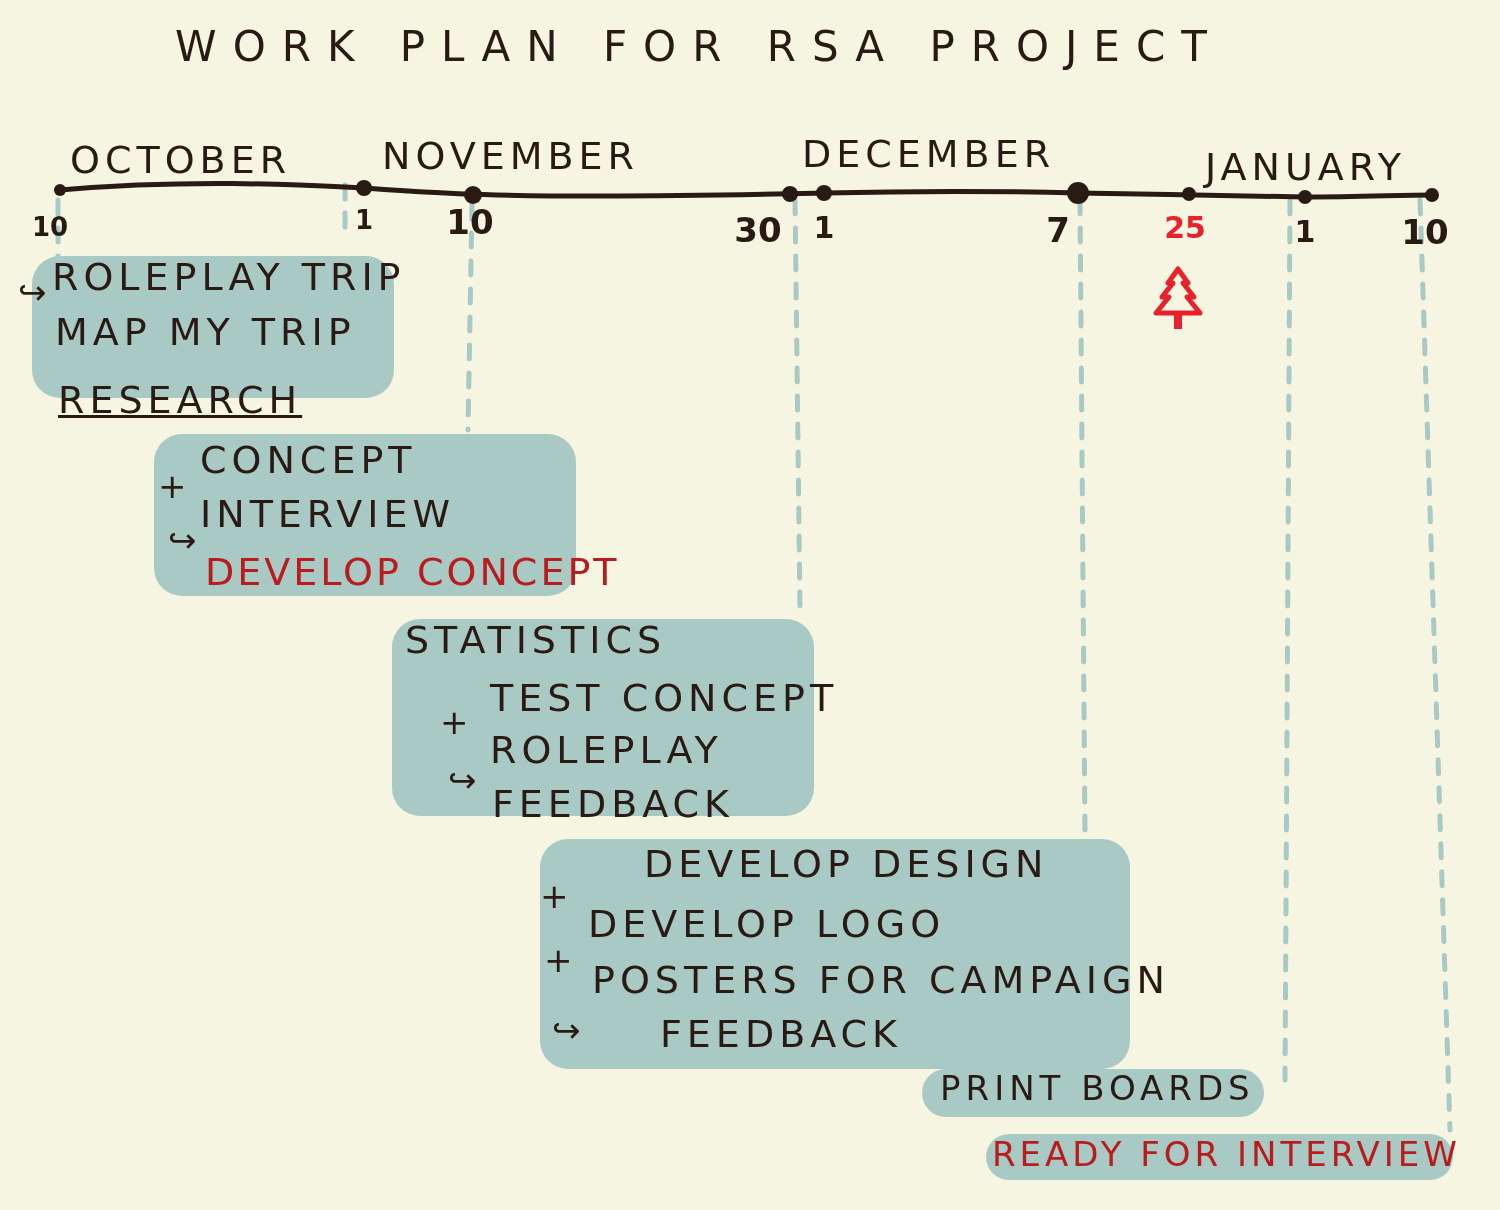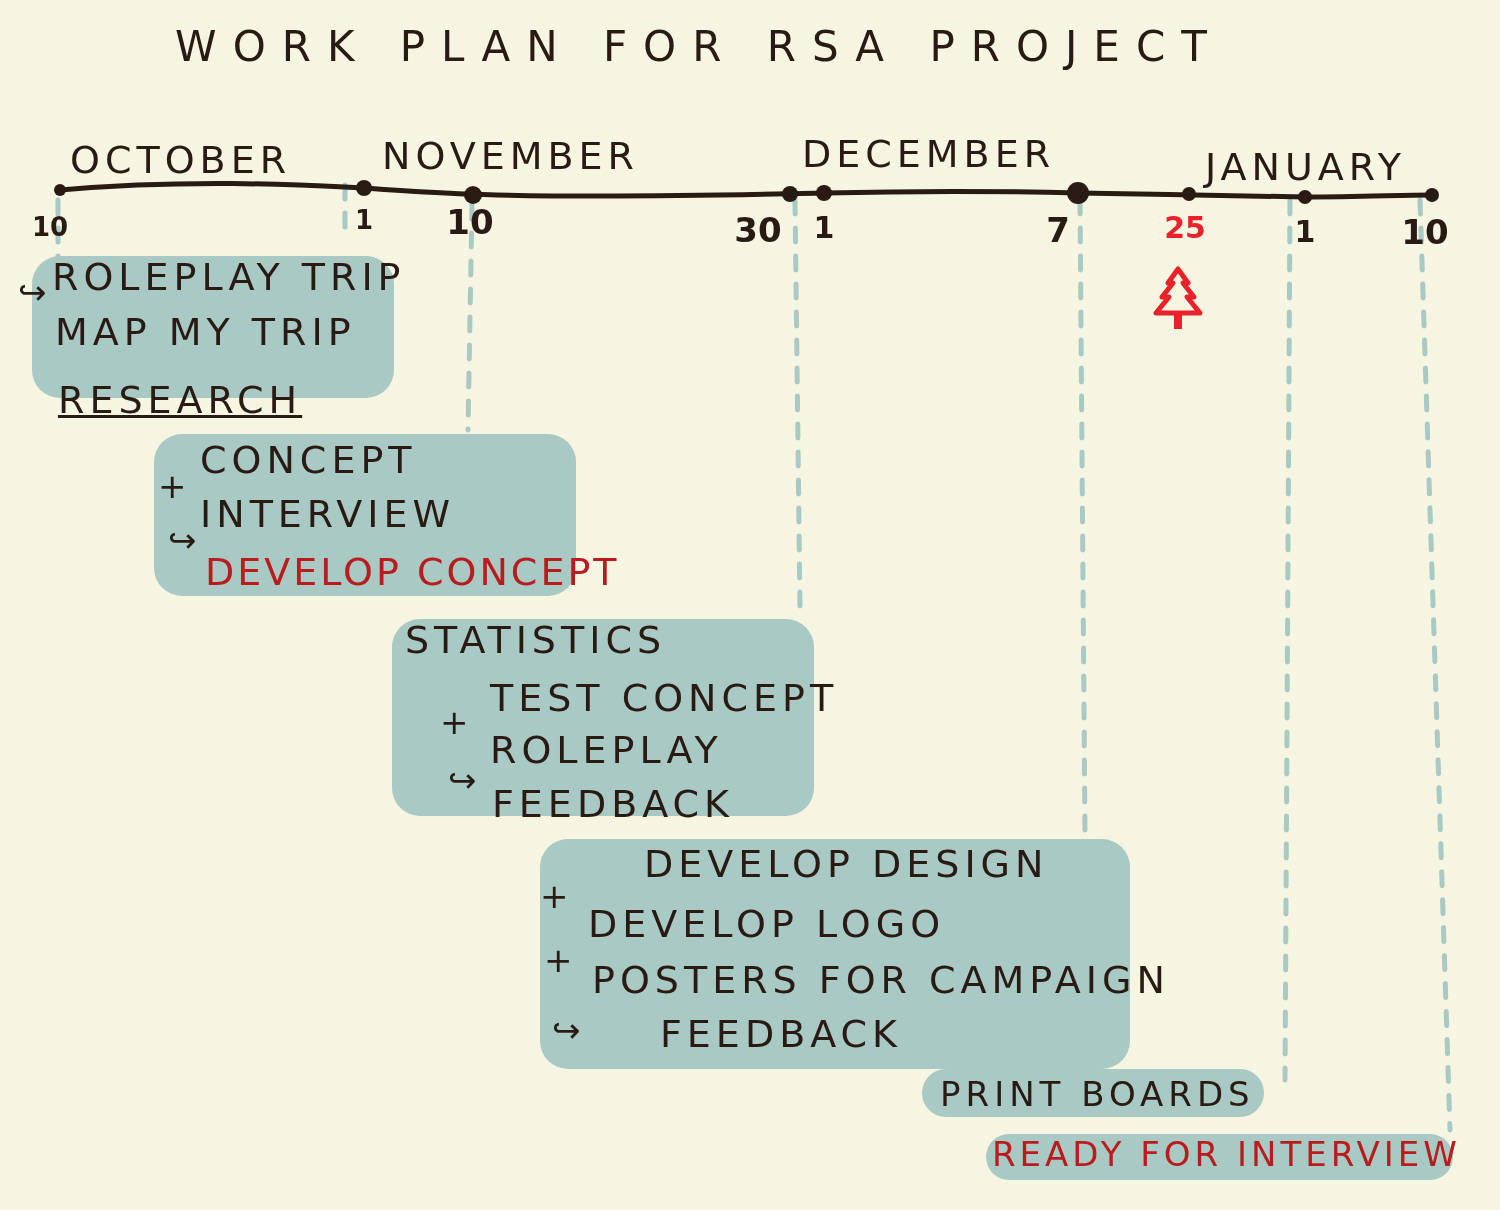--- a/index.html
+++ b/index.html
@@ -91,16 +91,16 @@
 <div class="block" style="left:546px;top:845px;width:578px;height:218px;"></div>
 <div class="mark" style="left:540px;top:876px;">+</div>
 <div class="line hand" style="left:620px;top:842px;margin-left:24px;">DEVELOP DESIGN</div>
 <div class="line hand" style="left:588px;top:902px;">DEVELOP LOGO</div>
 <div class="mark" style="left:544px;top:940px;">+</div>
 <div class="line hand" style="left:592px;top:958px;">POSTERS FOR CAMPAIGN</div>
 <div class="mark" style="left:552px;top:1010px;">↪</div>
 <div class="line hand" style="left:660px;top:1012px;">FEEDBACK</div>
 
 <div class="block" style="left:928px;top:1075px;width:330px;height:36px;border-radius:18px;"></div>
-<div class="line hand" style="left:940px;top:1068px;font-size:34px;margin-top:6px;">PRINT BOARDS</div>
+<div class="line hand" style="left:940px;top:1068px;font-size:34px;">PRINT BOARDS</div>
 
 <div class="block" style="left:992px;top:1140px;width:455px;height:34px;border-radius:18px;"></div>
 <div class="line red" style="left:992px;top:1134px;font-size:34px;letter-spacing:4px;">READY FOR INTERVIEW</div>
 
 </body></html>

